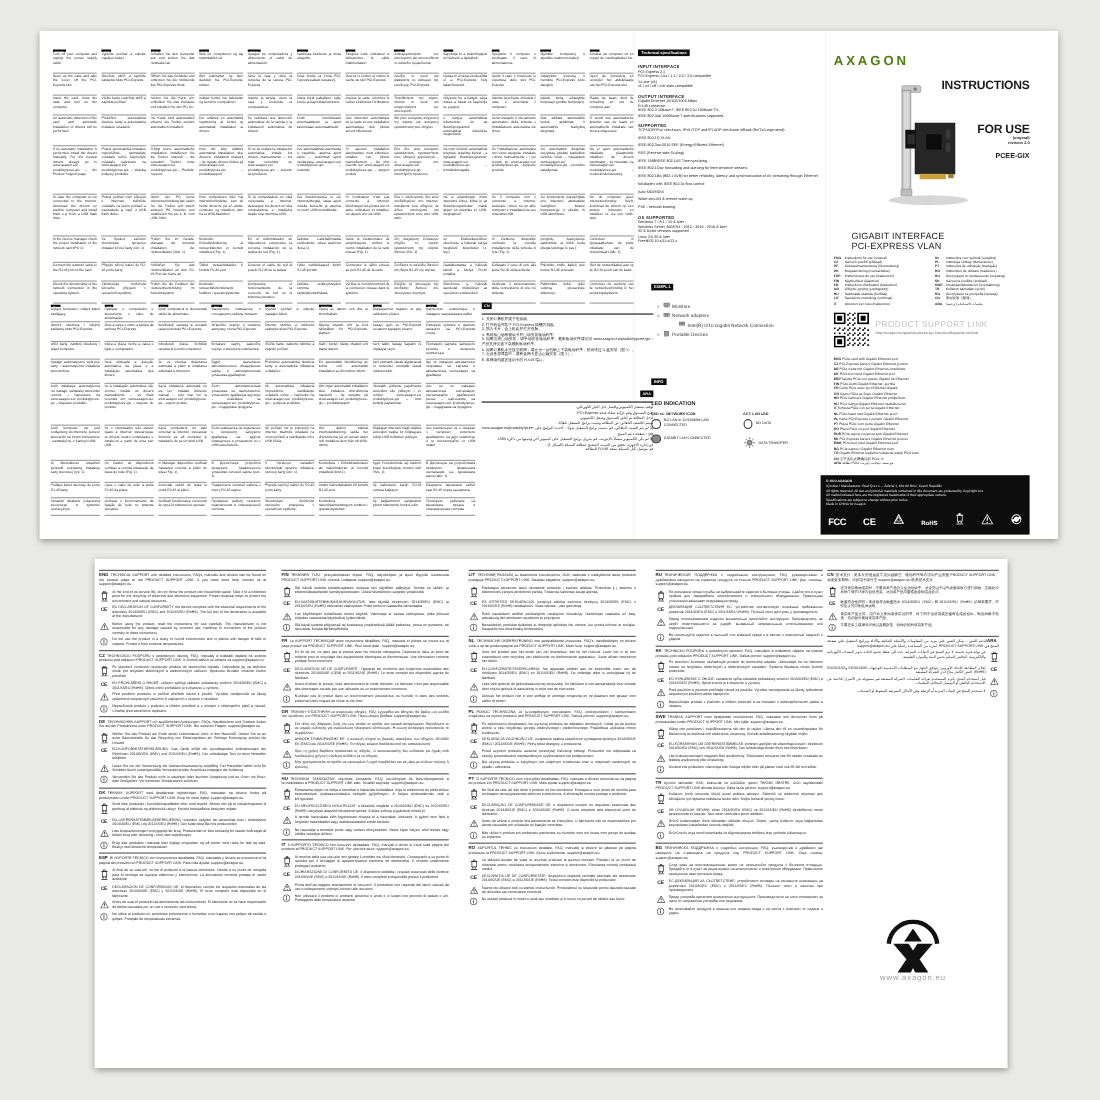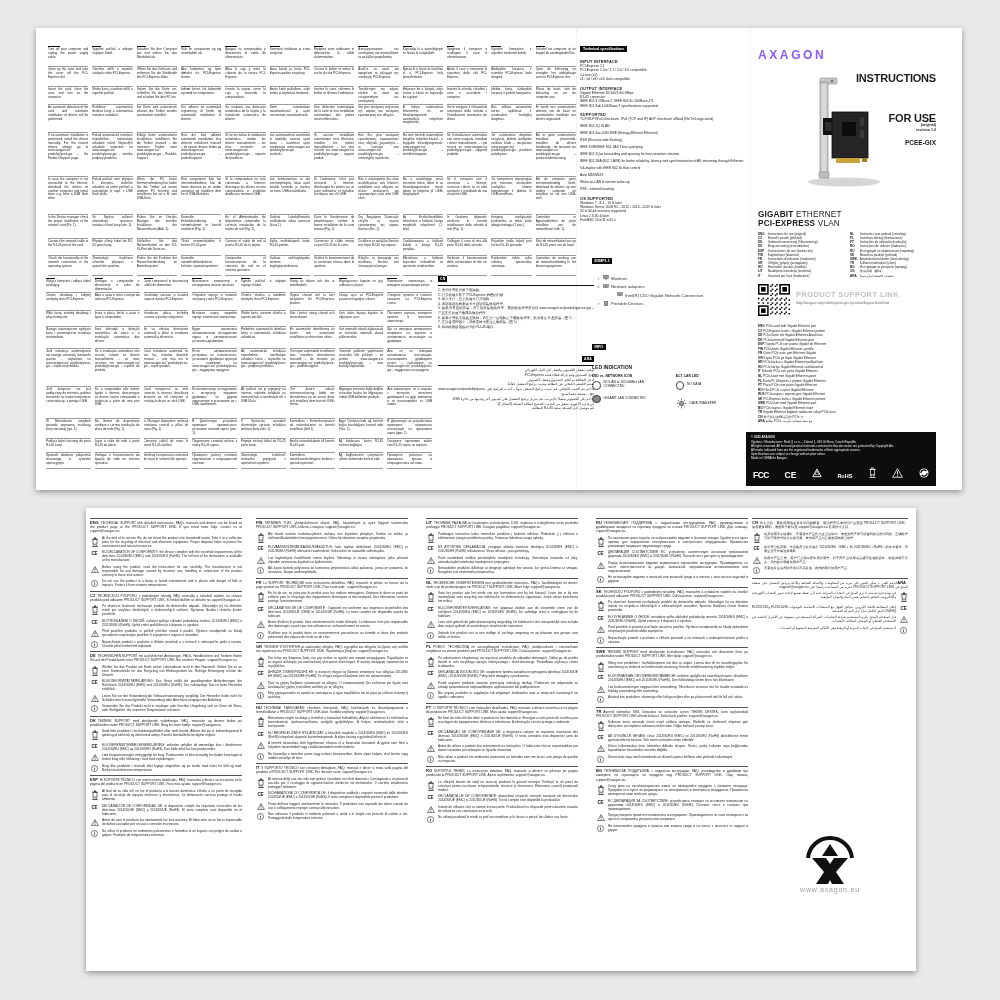--- a/index.html
+++ b/index.html
@@ -49,34 +49,34 @@
   .led-title{font-size:5px;font-weight:800;margin-bottom:4px;}
   .led-cols{display:flex;gap:14px;}
   .led-sub{font-size:3.4px;font-weight:700;margin-bottom:3px;}
   .led-item{display:flex;align-items:center;gap:3px;margin-bottom:5px;}
   .led-item span.lbl{font-size:3.3px;line-height:3.9px;width:58px;}
   .ldot{width:6.5px;height:6.5px;border-radius:50%;border:.8px solid #444;flex:0 0 auto;}
   .ldot.filled{background:#8a8a8a;}
 
   
   #right-col{position:absolute;left:716px;top:4px;width:184px;height:396px;}
-  .axagon-logo{position:absolute;left:6px;top:16px;font-size:12px;font-weight:700;letter-spacing:2.6px;color:#8b5cf6;}
+  .axagon-logo{position:absolute;left:6px;top:16px;font-size:12px;font-weight:700;letter-spacing:2.6px;color:#4d7c0f;}
   .ifu{position:absolute;right:0px;top:12px;text-align:right;}
   .ifu-title{font-size:11px;font-weight:800;line-height:10.5px;letter-spacing:-.2px;margin-top:29px;}
   .ifu-sub{font-size:3.6px;font-weight:700;line-height:4.6px;}
   .ifu-model{font-size:6.5px;font-weight:800;margin-top:7px;}
   .card-photo{position:absolute;left:38px;top:40px;}
   .prod-title{position:absolute;left:6px;top:178px;font-size:8.2px;line-height:9px;letter-spacing:.2px;}
-  .prod-title b{font-weight:700;}
+  .prod-title b{font-weight:400;margin-left:16px;}
   .trans-lists{position:absolute;left:6px;top:200px;display:flex;gap:6px;}
   .trans-col{width:86px;}
   .trans-row{font-size:3.05px;line-height:4.15px;white-space:nowrap;overflow:hidden;}
   .trans-row b{display:inline-block;width:9px;font-weight:800;}
   .support-row{position:absolute;left:6px;top:252px;display:flex;gap:6px;align-items:flex-start;}
-  .psl{font-size:7.5px;font-weight:700;color:#c2c2c2;letter-spacing:.4px;margin-top:6px;}
+  .psl{font-size:7.5px;font-weight:400;color:#c2c2c2;letter-spacing:.4px;margin-top:6px;}
   .psl-url{font-size:3.2px;font-weight:700;color:#8c8c8c;margin-top:2px;}
   #prod-names{position:absolute;left:6px;top:292px;}
   .pn-row{font-size:3.15px;line-height:4.55px;white-space:nowrap;overflow:hidden;width:176px;}
   .pn-row b{font-weight:800;}
 
   
   .copyright{position:absolute;left:710px;top:404px;width:190px;height:54px;background:#0d0d0d;color:#eee;padding:3px 5px;box-sizing:border-box;}
   .copy-line{font-size:3px;line-height:4px;}
   .copy-line:first-child{font-weight:800;margin-bottom:1px;}
   #cert-icons{display:flex;align-items:flex-start;justify-content:space-between;margin-top:3.5px;padding:0 2px;}
@@ -484,21 +484,21 @@
           <rect x="42" y="40" width="36" height="46" fill="#262626" stroke="#0e0e0e" stroke-width="0.8"></rect>
           <rect x="52" y="50" width="14" height="14" fill="#0c0c0c"></rect>
           <rect x="70" y="46" width="4" height="8" fill="#3a3a3a"></rect>
           <rect x="70" y="58" width="4" height="8" fill="#3a3a3a"></rect>
           <rect x="46" y="86" width="24" height="5" fill="#c8a23c"></rect>
           <rect x="72" y="86" width="5" height="4" fill="#9b7e2e"></rect>
         </svg>
       </div>
 
       <div class="prod-title">
-        <div><b>GIGABIT</b> <span>ETHERNET</span></div>
+        <div><b>GIGABIT</b> <span>INTERFACE</span></div>
         <div><b>PCI-EXPRESS</b> <span>VLAN</span></div>
       </div>
 
       <div class="trans-lists">
         <div class="trans-col" id="trans-left">
             <div class="trans-row"><b>ENG</b> Instructions for use (original)</div>
             <div class="trans-row"><b>CZ</b> Návod k použití (překlad)</div>
             <div class="trans-row"><b>DE</b> Gebrauchsanweisung (Übersetzung)</div>
             <div class="trans-row"><b>DK</b> Brugsanvisning (oversættelse)</div>
             <div class="trans-row"><b>ESP</b> Instrucciones de uso (traducción)</div>

